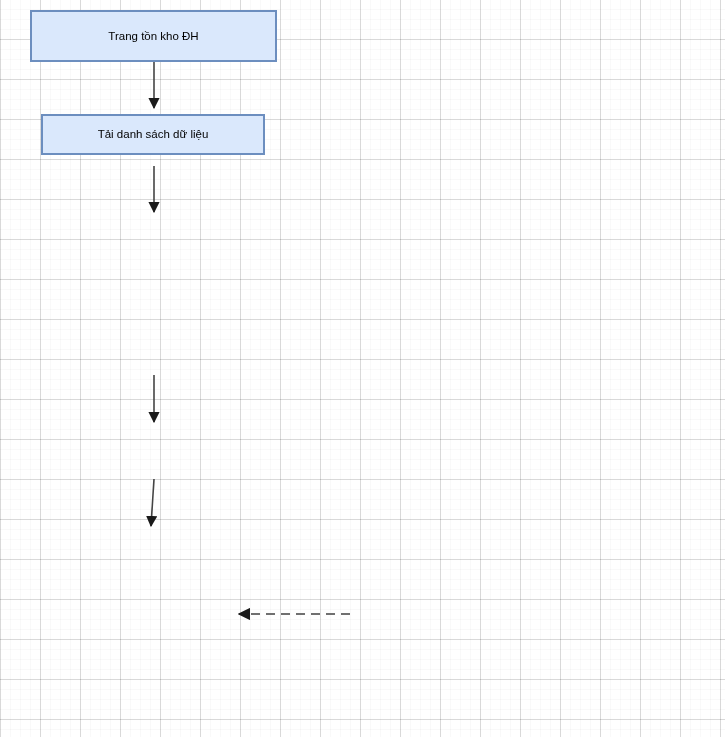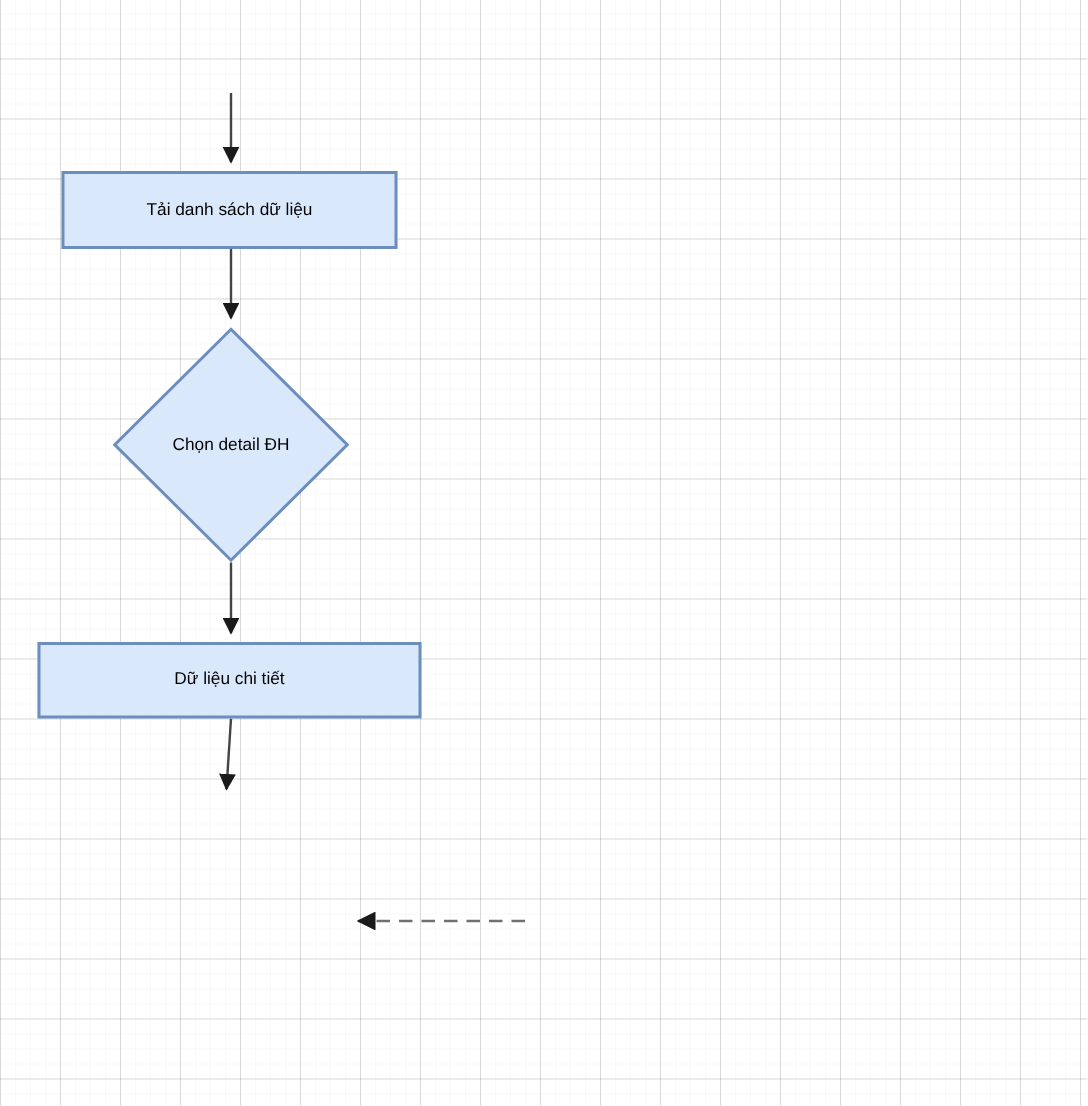--- a/index.html
+++ b/index.html
@@ -104,31 +104,25 @@
 
     <line x1="154" y1="166" x2="154" y2="212" stroke="#444444" stroke-width="1.6" marker-end="url(#arrowSolid)"></line>
 
     <line x1="154" y1="375" x2="154" y2="422" stroke="#444444" stroke-width="1.6" marker-end="url(#arrowSolid)"></line>
 
     <line x1="154" y1="479" x2="151" y2="526" stroke="#444444" stroke-width="1.6" marker-end="url(#arrowSolid)"></line>
 
     <line x1="350" y1="614" x2="239" y2="614" stroke="#707070" stroke-width="1.8" stroke-dasharray="9 6" marker-end="url(#arrowDash)"></line>
   </svg>
 
+  <div class="node process" style="left:30px; top:10px; width:247px; height:52px;">
+    <span>Trang tồn kho ĐH</span>
+  </div>
 
-  <div class="node process" style="left:41px; top:114px; width:224px; height:52px;">
+  <div class="node process" style="left:41px; top:114px; width:224px; height:41px;">
     <span>Tải danh sách dữ liệu</span>
   </div>
 
-  <div class="decision-wrap" style="left:75px; top:218px; width:158px; height:157px;">
-    <svg class="decision-shape" viewBox="0 0 158 157" preserveAspectRatio="none" xmlns="http://www.w3.org/2000/svg">
-      <polygon points="79,1.5 156.5,78.5 79,155.5 1.5,78.5" fill="#dae8fc" stroke="#6c8ebf" stroke-width="2"></polygon>
-    </svg>
-    <div class="decision-label">Chọn detail ĐH</div>
-  </div>
 
-  <div class="node process" style="left:25px; top:428px; width:256px; height:51px;">
-    <span>Dữ liệu chi tiết</span>
-  </div>
 
 
 
 </div>
 
 </body></html>

